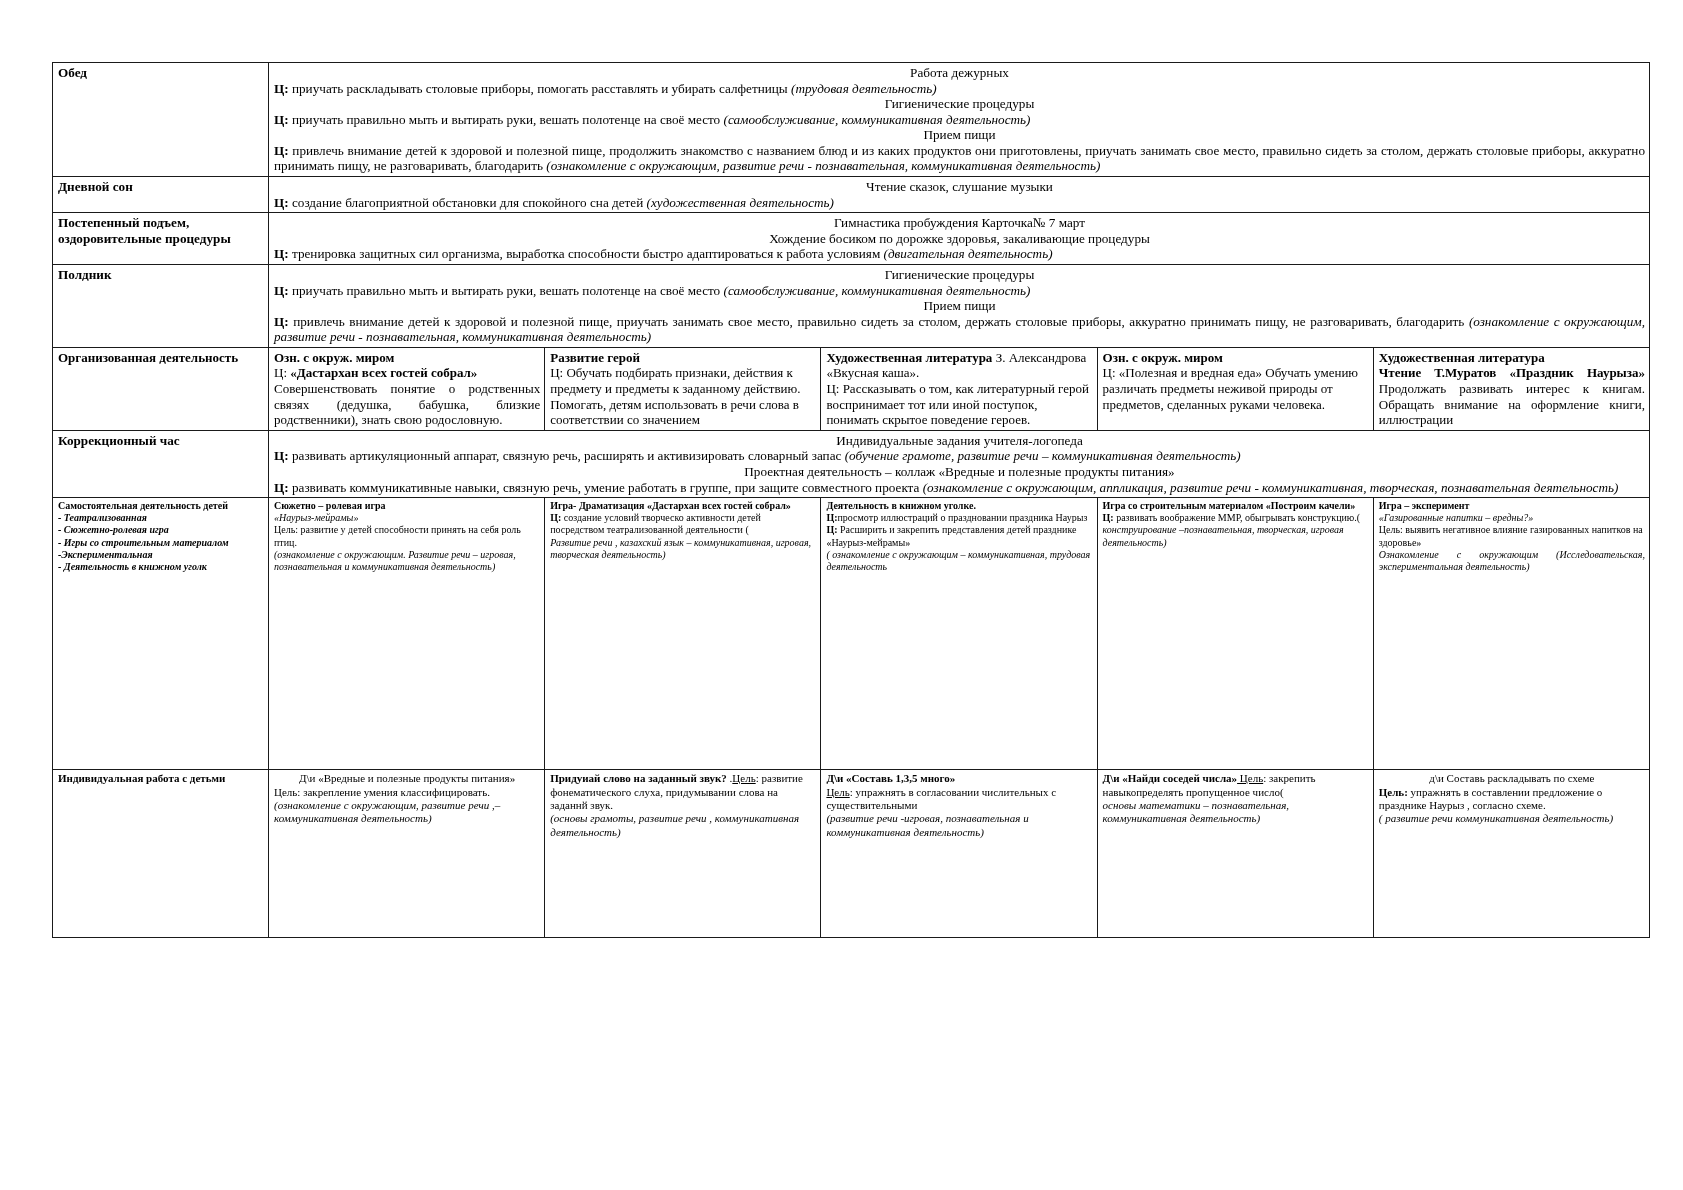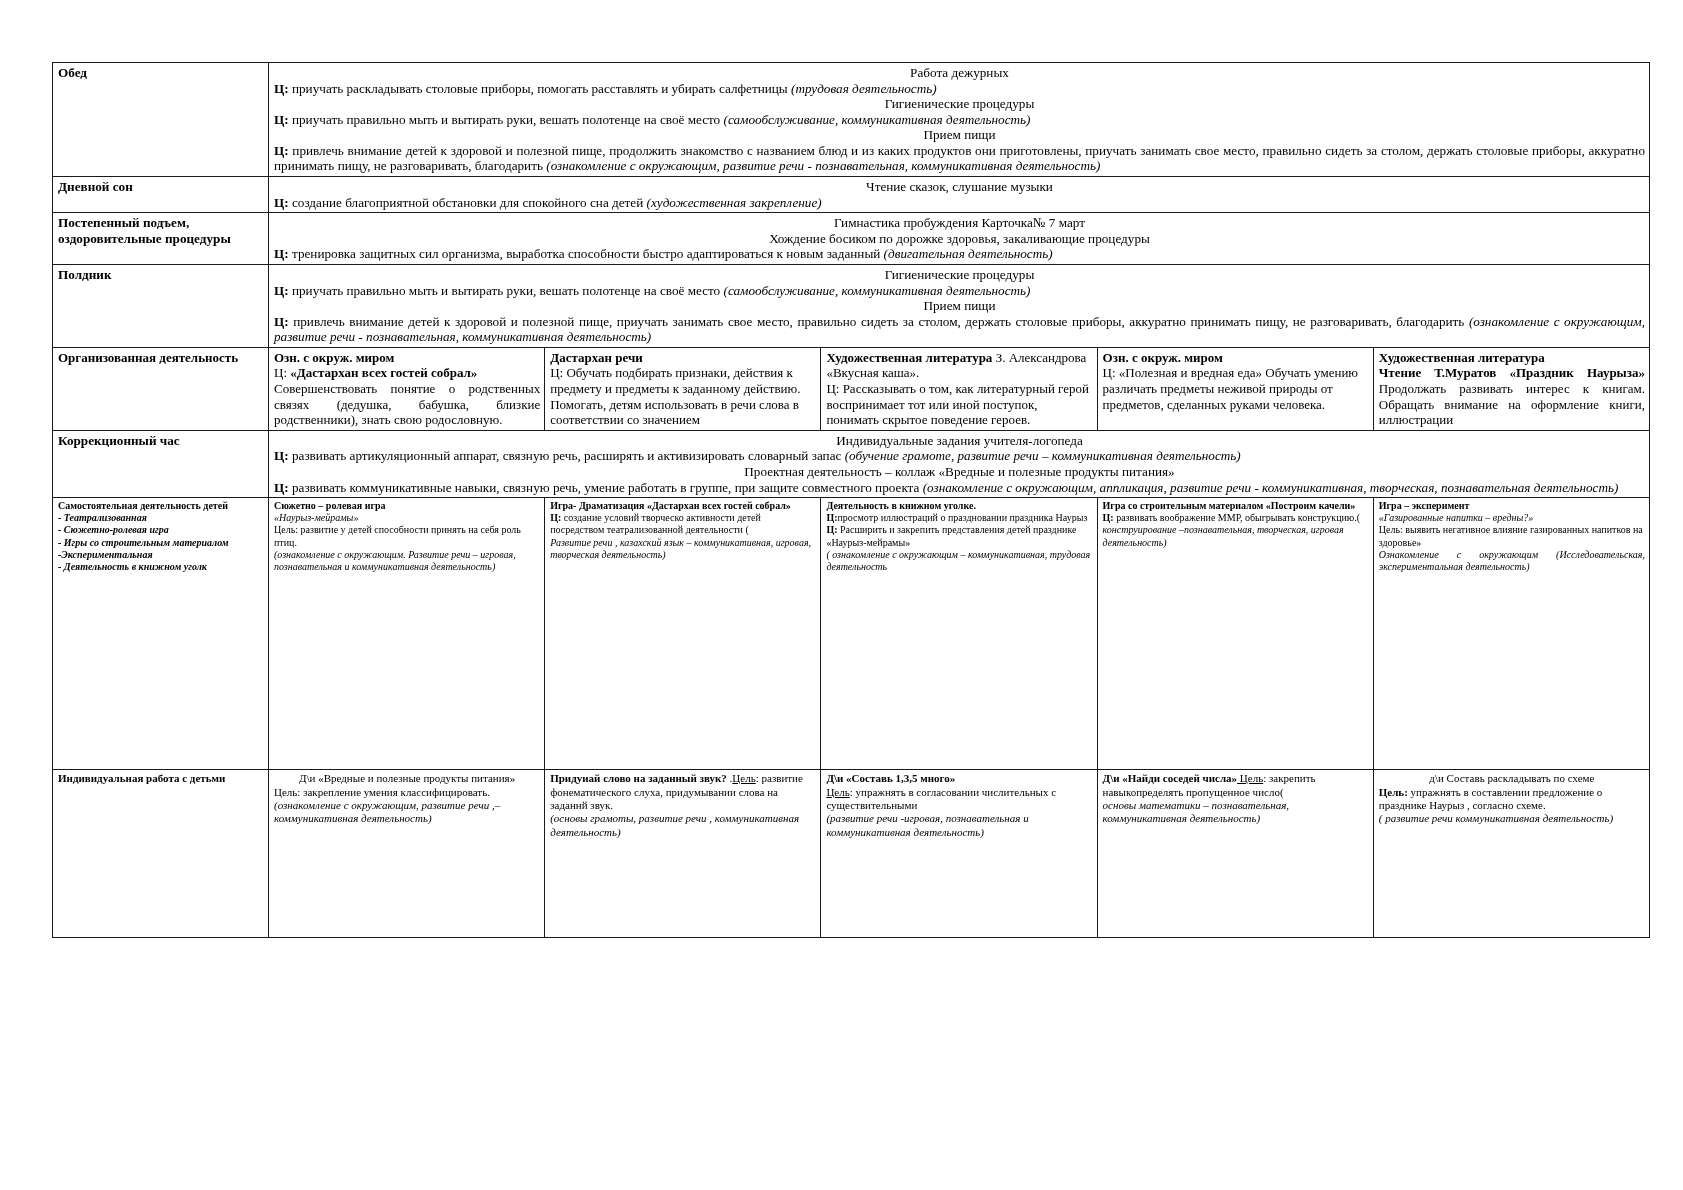--- a/index.html
+++ b/index.html
@@ -75,32 +75,32 @@
         <p class="just"><span class="b">Ц:</span><span> привлечь внимание детей к здоровой и полезной  пище,  продолжить знакомство  с названием блюд и из каких продуктов они приготовлены, приучать занимать свое место, правильно сидеть за столом, держать столовые приборы, аккуратно принимать пищу, не разговаривать, благодарить </span><span class="i">(ознакомление с окружающим, развитие речи - познавательная, коммуникативная деятельность)</span></p>
       </td>
     </tr>
 
     <tr>
       <td class="label-cell">
         <span class="ln">Дневной сон</span>
       </td>
       <td colspan="5">
         <p class="ctr">Чтение сказок, слушание музыки</p>
-        <p class="jl"><span class="b">Ц:</span><span> создание благоприятной обстановки  для спокойного сна детей </span><span class="i">(художественная  закрепление)</span></p>
+        <p class="jl"><span class="b">Ц:</span><span> создание благоприятной обстановки  для спокойного сна детей </span><span class="i">(художественная  деятельность)</span></p>
       </td>
     </tr>
 
     <tr>
       <td class="label-cell">
         <span class="ln">Постепенный подъем, оздоровительные процедуры</span>
       </td>
       <td colspan="5">
         <p class="ctr">Гимнастика пробуждения Карточка№ 7 март</p>
         <p class="ctr">Хождение босиком по дорожке здоровья, закаливающие процедуры</p>
-        <p class="jl"><span class="b">Ц:</span><span> тренировка защитных сил организма, выработка способности быстро адаптироваться к новым заданный </span><span class="i">(двигательная деятельность)</span></p>
+        <p class="jl"><span class="b">Ц:</span><span> тренировка защитных сил организма, выработка способности быстро адаптироваться к работа условиям </span><span class="i">(двигательная деятельность)</span></p>
       </td>
     </tr>
 
     <tr>
       <td class="label-cell">
         <span class="ln">Полдник</span>
       </td>
       <td colspan="5">
         <p class="ctr">Гигиенические процедуры</p>
         <p class="jl"><span class="b">Ц:</span><span> приучать правильно мыть и вытирать руки, вешать полотенце на своё место </span><span class="i">(самообслуживание, коммуникативная деятельность)</span></p>
@@ -112,21 +112,21 @@
     <tr class="row-org">
       <td class="label-cell">
         <span class="ln">Организованная деятельность</span>
       </td>
       <td class="col5">
         <p class="b">Озн. с окруж. миром</p>
         <p><span>Ц: </span><span class="b">«Дастархан всех гостей собрал»</span></p>
         <p class="just">Совершенствовать понятие о родственных связях (дедушка, бабушка, близкие родственники), знать свою родословную.</p>
       </td>
       <td class="col5">
-        <p class="b">Дастархан речи</p>
+        <p class="b">Развитие герой</p>
         <p style="white-space:pre-line">Ц: Обучать подбирать признаки, действия к предмету и предметы к заданному действию.
 Помогать, детям использовать в речи слова в соответствии со значением</p>
       </td>
       <td class="col5">
         <p><span class="b">Художественная литература</span><span> З. Александрова «Вкусная каша».</span></p>
         <p>Ц:  Рассказывать о том, как литературный герой воспринимает тот или иной поступок, понимать скрытое поведение героев.</p>
       </td>
       <td class="col5">
         <p class="b">Озн. с окруж. миром</p>
         <p>Ц: «Полезная и вредная еда» Обучать умению различать предметы неживой природы от предметов, сделанных руками человека.</p>

